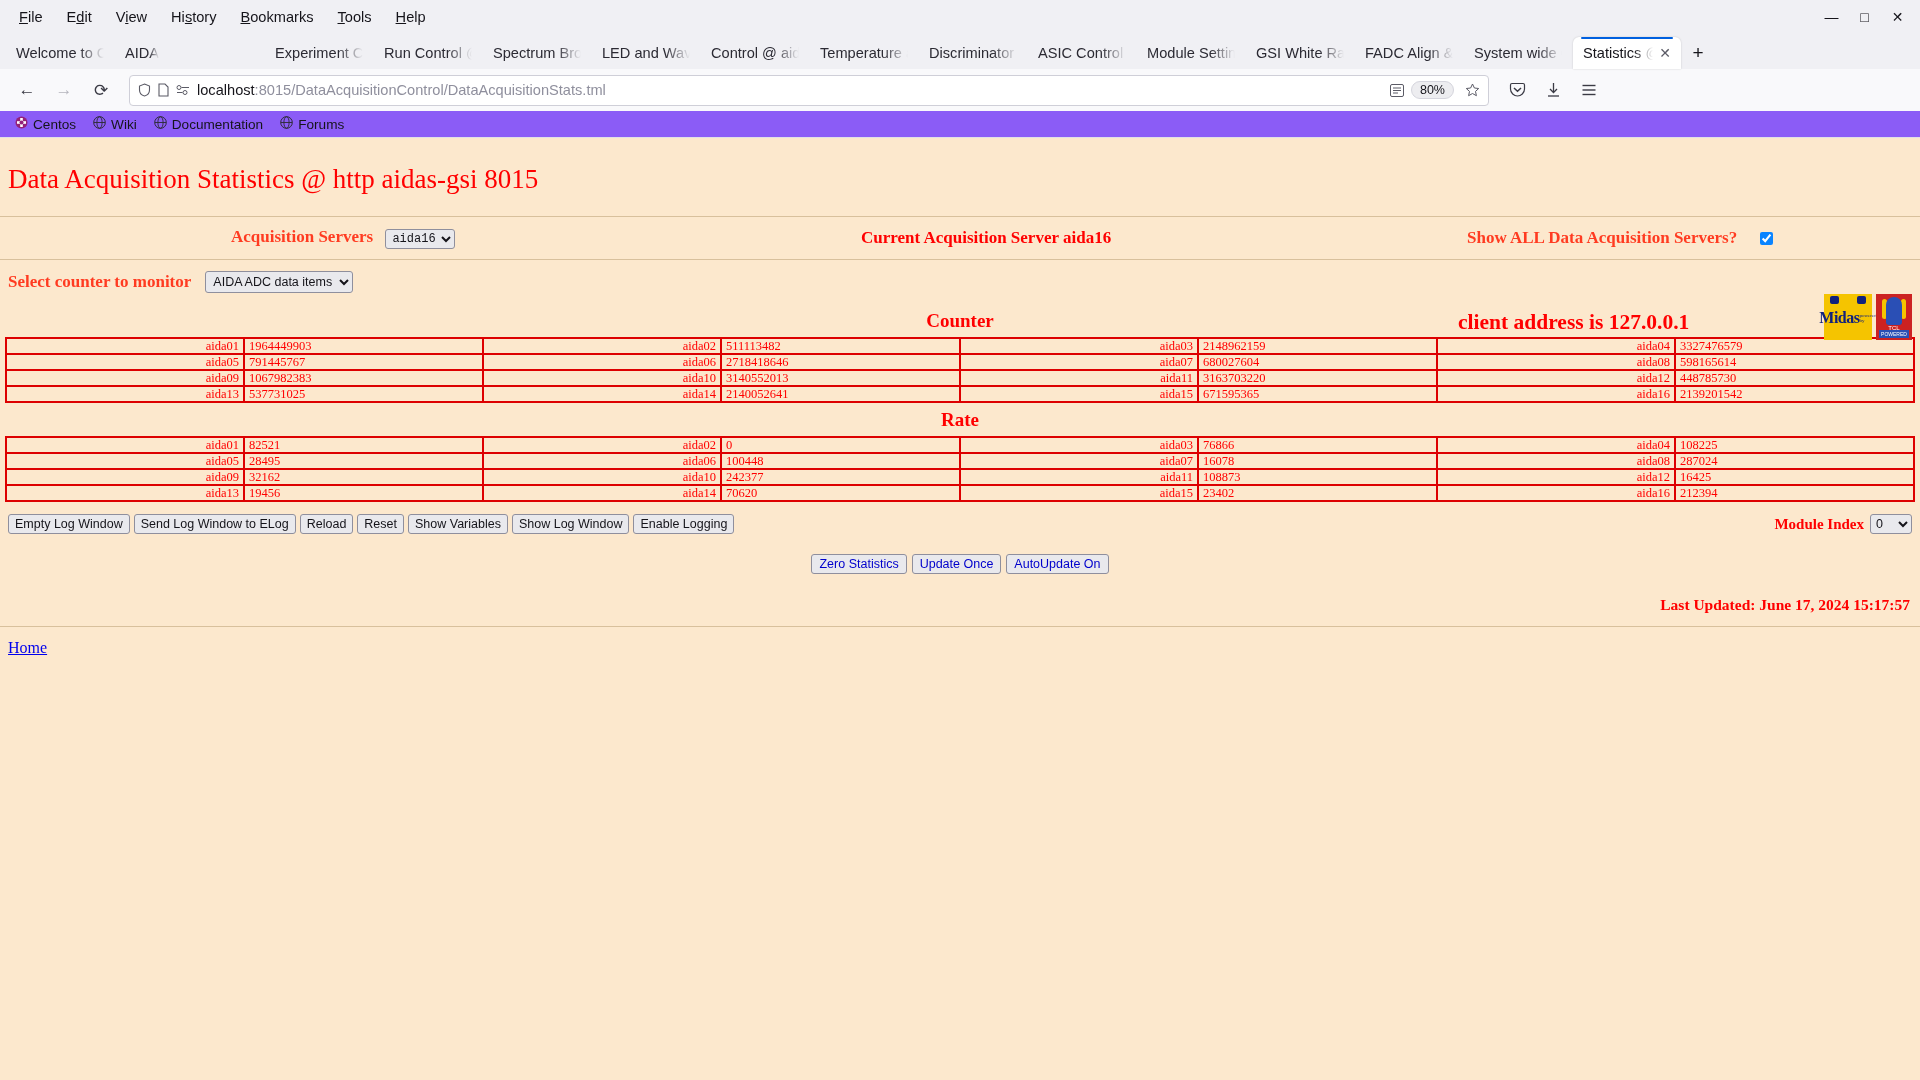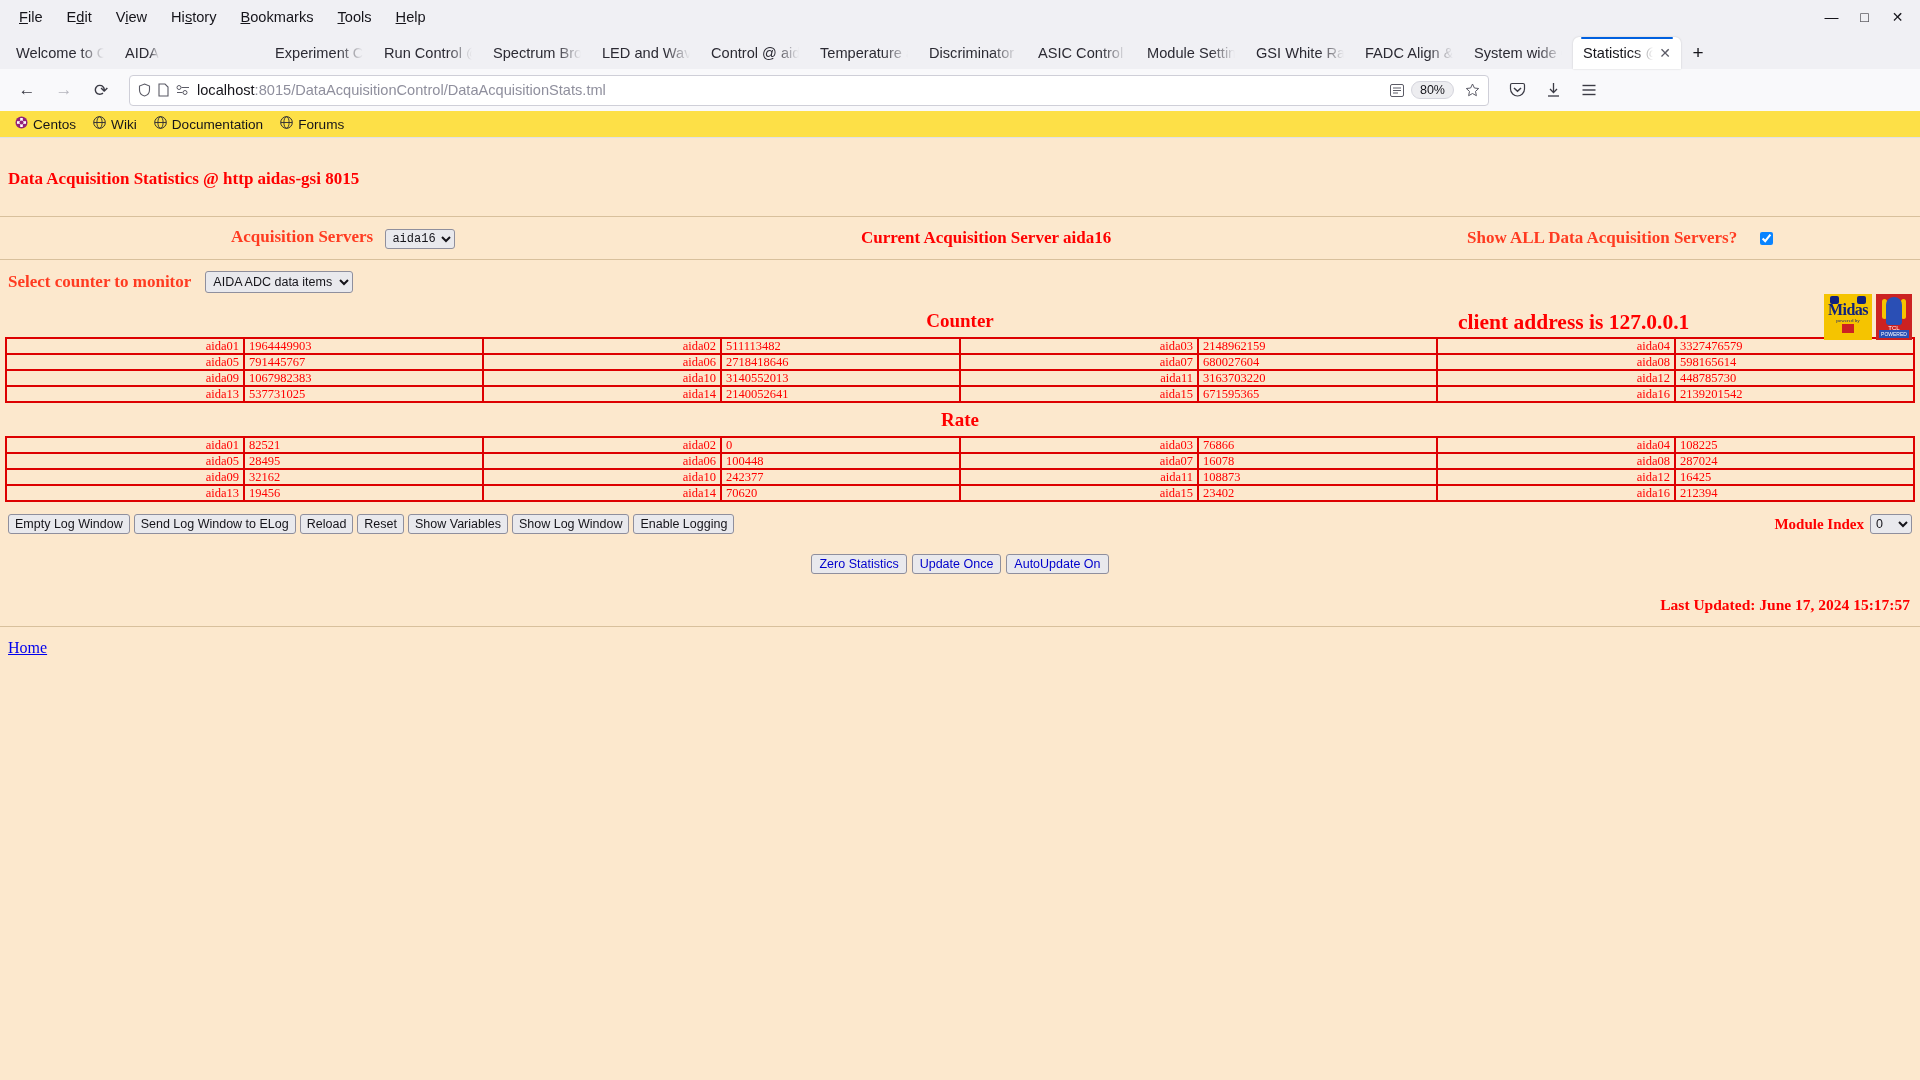--- a/index.html
+++ b/index.html
@@ -77,46 +77,46 @@
   .urltext { font-size:14.6px; color:#8f8f9d; flex:1; white-space:nowrap; overflow:hidden; }
   .urltext b { color:#15141a; font-weight:400; }
   .zoomchip {
     font-size:12.5px; color:#15141a; background:#ededf0;
     border:1px solid #d5d5dd; border-radius:11px; padding:1px 8px; margin-right:4px;
   }
   .navbar-right { display:flex; align-items:center; gap:2px; }
 
   .bookmarks {
     height:27px; display:flex; align-items:center; gap:3px;
-    padding:0 8px; background:#fde047; border-bottom:1px solid #e0e0e6;
+    padding:0 8px; background:#8b5cf6; border-bottom:1px solid #e0e0e6;
   }
   .bm { display:flex; align-items:center; gap:5px; padding:2px 7px; border-radius:4px;
         font-size:13.6px; color:#15141a; white-space:nowrap; }
   .bm .globe { font-size:13px; color:#2b2a33; }
 
   
   .page {
     background:#fce8cd;
     width:1920px; height:1080px;
     font-family:"Liberation Serif", serif;
     color:#ff0000;
     position:relative;
     padding:0;
   }
   .hdr-row {
     display:flex; align-items:center; justify-content:space-between;
     padding:22px 10px 18px 8px; position:relative; min-height:78px;
   }
-  .hdr-title { font-size:17px; font-weight:bold; color:#ff0000; }
+  .hdr-title { font-size:27px; font-weight:normal; color:#ff0000; }
   .hdr-client { font-size:21.5px; font-weight:bold; color:#ff0000; position:absolute; left:1458px; top:172px;}
   .logos { position:absolute; right:8px; top:156px; display:flex; gap:4px; align-items:center; }
   .logo-midas {
     width:48px; height:46px; background:#f5c400;
     position:relative; display:flex; align-items:center; justify-content:center;
-    flex-direction:column;
+    flex-direction:row;
   }
   .logo-midas .m-txt {
     font-family:"Liberation Serif", serif; font-weight:bold; color:#10217d;
     font-size:16px; line-height:15px; letter-spacing:-0.5px;
   }
   .logo-midas .m-sub { font-size:5px; color:#10217d; margin-top:1px; }
   .logo-midas .m-corner { position:absolute; top:2px; width:9px; height:8px; background:#10217d; border-radius:2px;}
   .logo-midas .m-corner.l { left:6px; } .logo-midas .m-corner.r { right:6px; }
   .logo-midas .m-tcl { width:12px; height:9px; background:#cc2222; margin-top:1px; }
   .logo-tcl {

